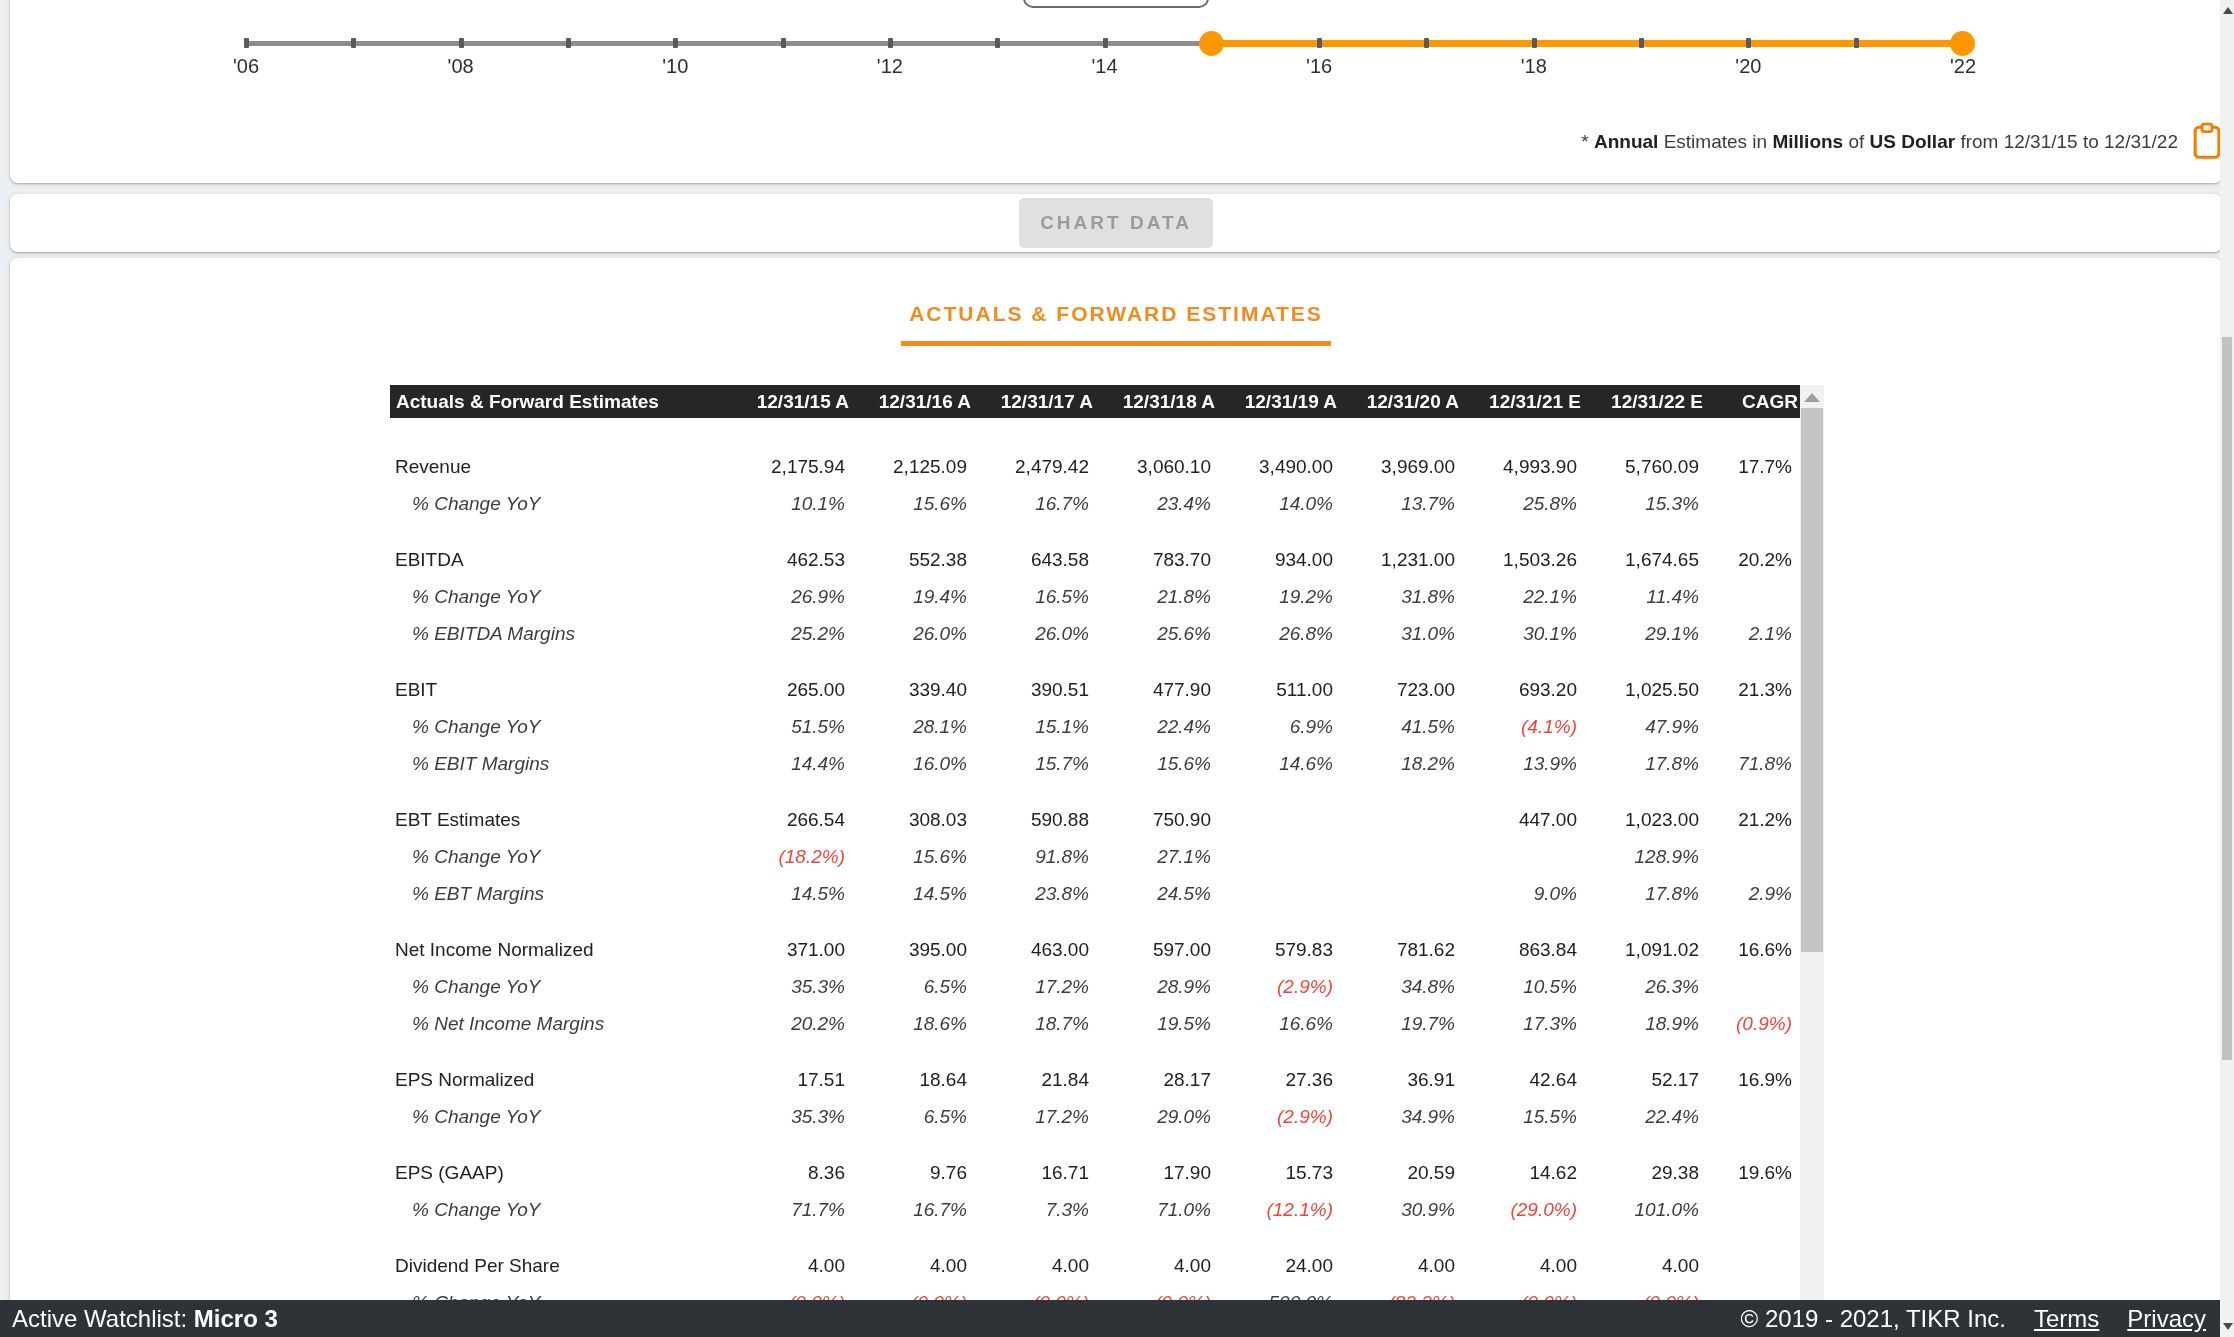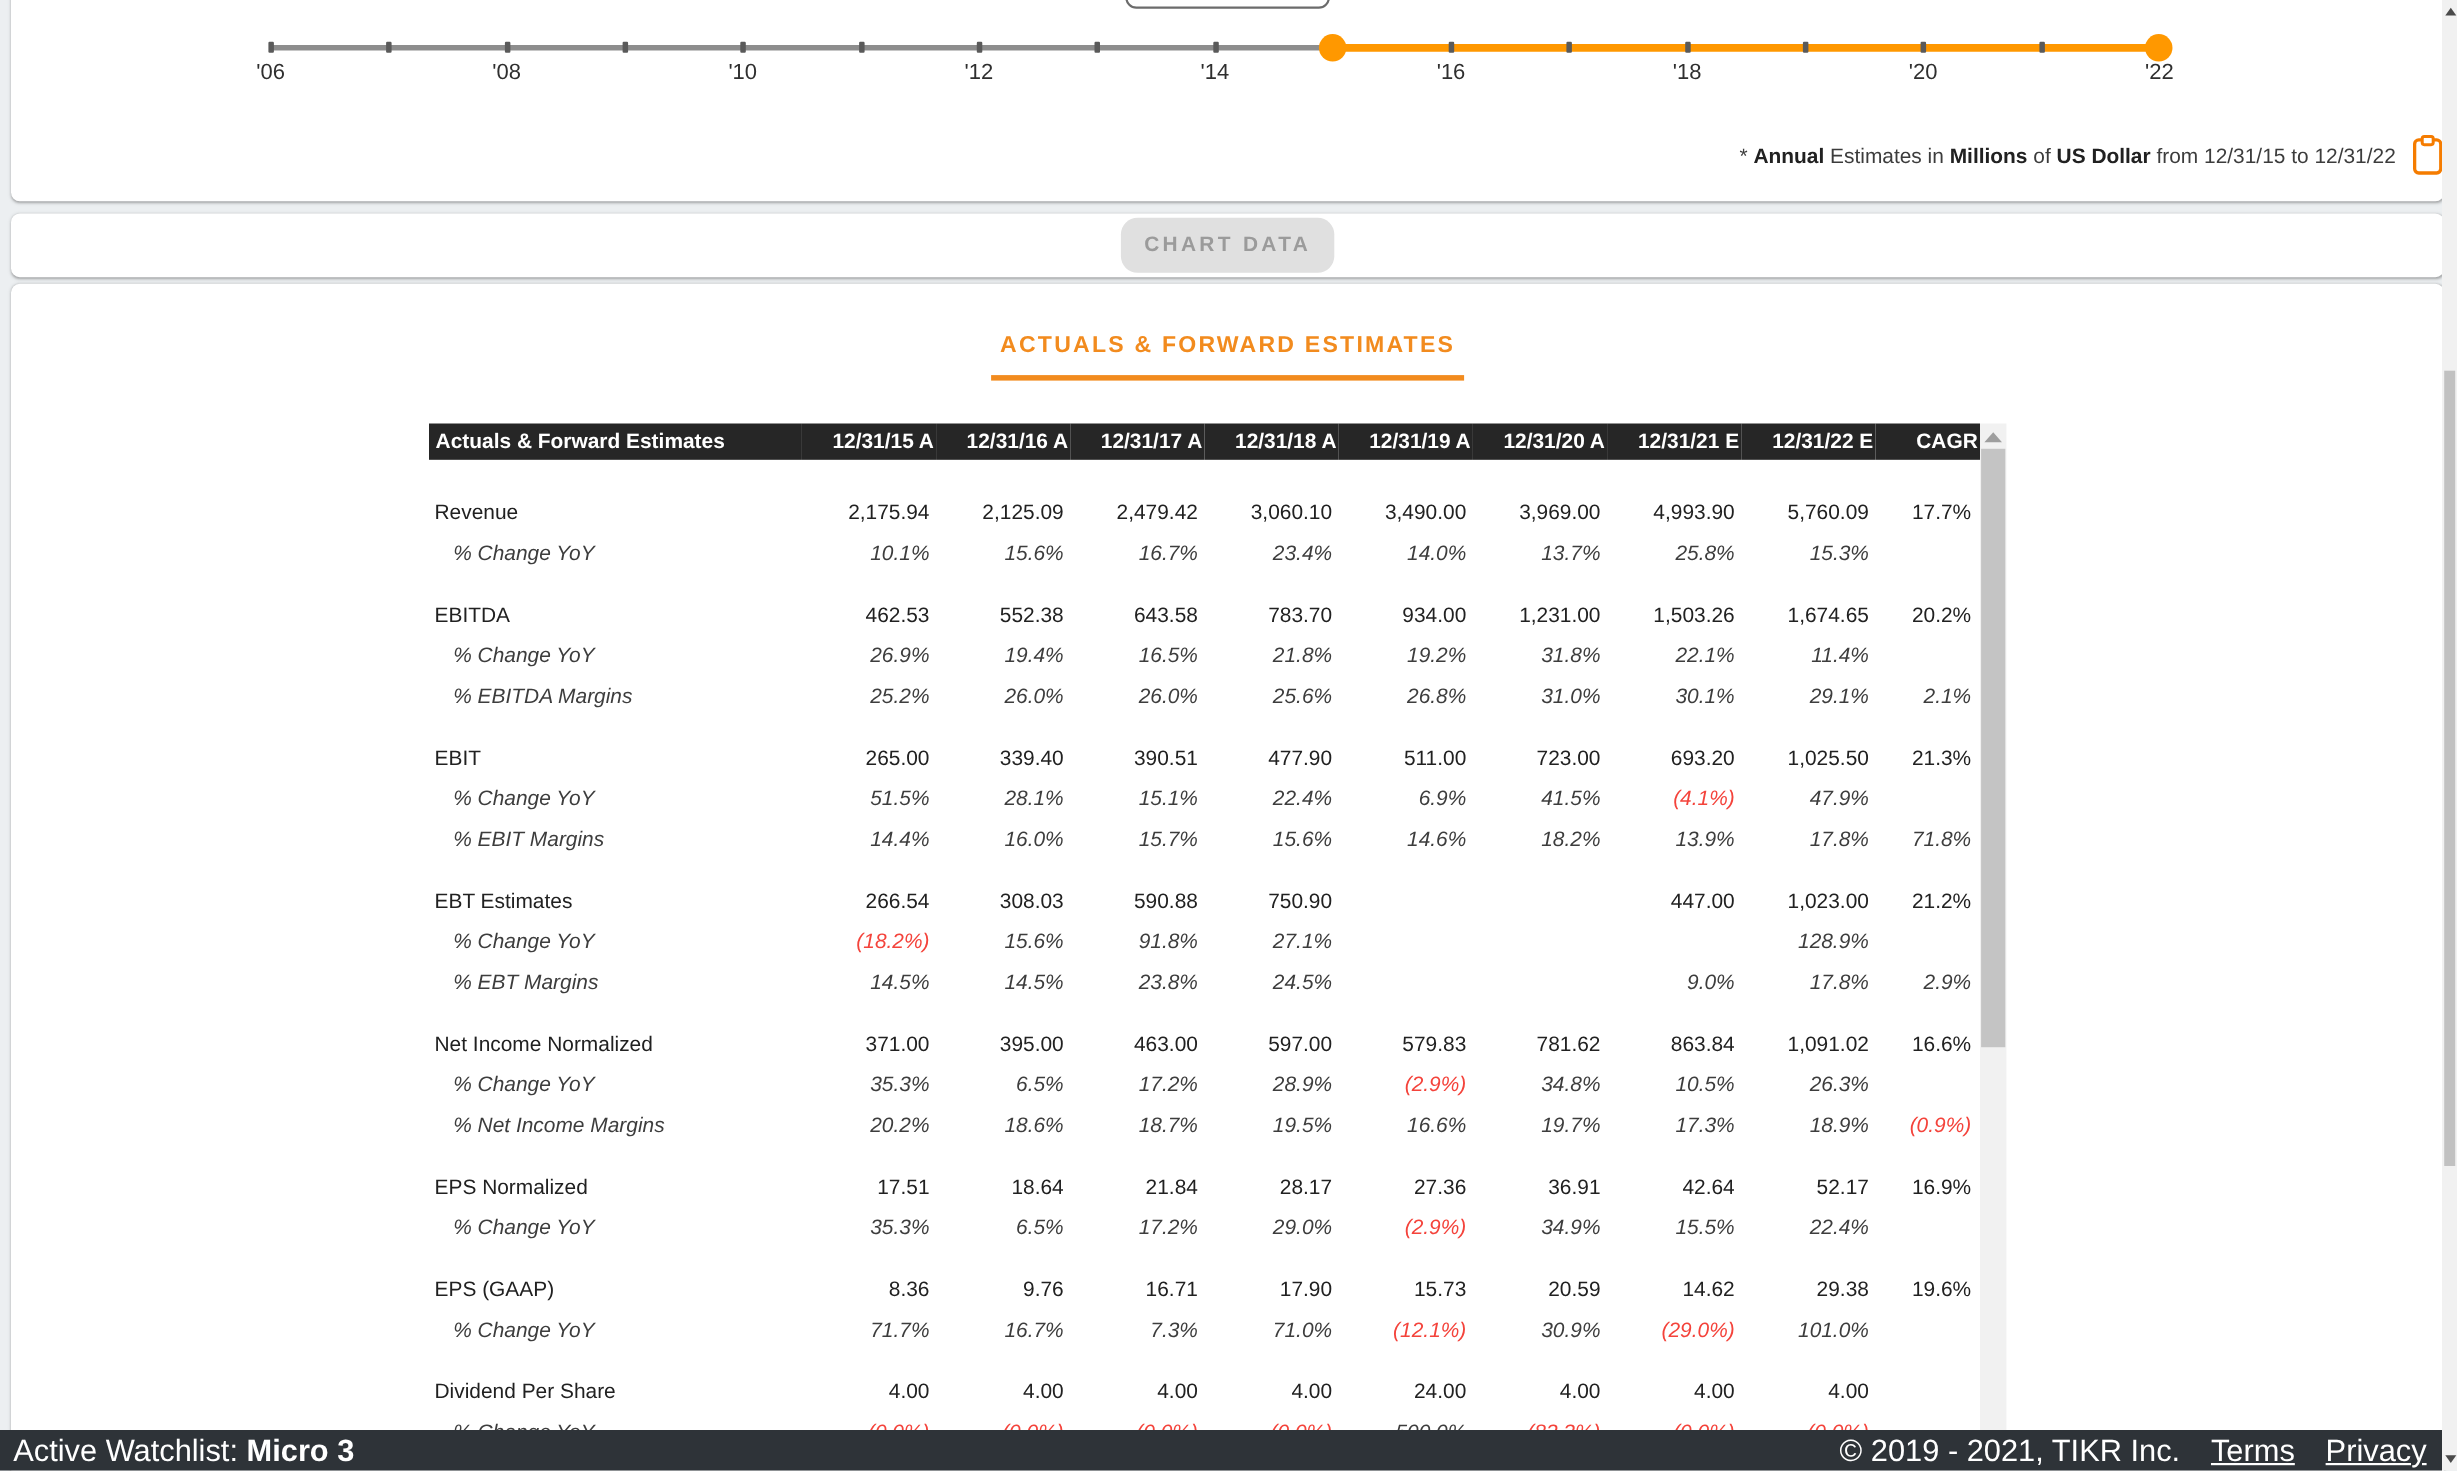--- a/index.html
+++ b/index.html
@@ -21,21 +21,21 @@
   #year-labels { position:absolute; left:236px; width:1717px; top:117px; height:26px; }
   .ylabel { position:absolute; width:80px; margin-left:-40px; text-align:center;
     font-size:20px; color:#2f2f2f; }
   #footnote { position:absolute; left:0; right:0; top:184px; text-align:right;
     font-size:19px; color:#3c3c3c; }
   #footnote b { color:#212121; }
   #clipboard-icon { vertical-align:-12px; margin-left:14px; cursor:pointer; }
 
   
   #card-strip { left:10px; width:2212px; top:194px; height:58px; text-align:center; }
-  #chart-data-btn { margin-top:4px; width:194px; height:50px; border:none; border-radius:15px;
+  #chart-data-btn { margin-top:4px; width:194px; height:50px; border:none; border-radius:5px;
     background:#e0e0e0; color:#9b9b9b; font-family:"Liberation Sans",sans-serif;
     font-size:19px; font-weight:bold; letter-spacing:3px; cursor:default; }
 
   
   #card-table { left:10px; width:2212px; top:258px; height:1200px; }
   #table-title { text-align:center; padding-top:44px; font-size:21px; font-weight:bold;
     letter-spacing:2px; color:#f28b1e; }
   #title-underline { width:430px; height:5px; background:#f28b1e; margin:15px auto 0; }
   #table-wrap { position:absolute; left:380px; top:127px; width:1434px; }
   table { border-collapse:collapse; table-layout:fixed; width:1410px; }
@@ -55,21 +55,21 @@
 
   
   #tbl-scrollbar { position:absolute; left:1410px; top:0; width:24px; height:915px; background:#f1f1f1; }
   #tbl-up-arrow { position:absolute; left:4px; top:8px; width:0; height:0;
     border-left:8px solid transparent; border-right:8px solid transparent; border-bottom:9px solid #9e9e9e; }
   #tbl-thumb { position:absolute; left:1px; top:23px; width:22px; height:544px; background:#c4c4c4; }
 
   
   #footer { position:absolute; left:0; top:1300px; width:2220px; height:37px; background:#2e3338;
     color:#fff; display:flex; align-items:center; justify-content:space-between;
-    padding:0 14px 0 12px; font-size:28px; z-index:10; }
+    padding:0 14px 0 12px; font-size:24px; z-index:10; }
   #footer-right { display:flex; align-items:flex-start; gap:28px; }
   .flink { color:#fff; text-decoration:underline; cursor:pointer; }
 
   
   #page-scrollbar { position:absolute; right:0; top:0; width:14px; height:1337px; background:#f1f1f1; z-index:20; }
   #pg-up { position:absolute; left:3px; top:7px; width:0; height:0;
     border-left:5px solid transparent; border-right:5px solid transparent; border-bottom:7px solid #4a4a4a; }
   #pg-down { position:absolute; left:3px; bottom:7px; width:0; height:0;
     border-left:5px solid transparent; border-right:5px solid transparent; border-top:7px solid #4a4a4a; }
   #pg-thumb { position:absolute; left:2px; top:337px; width:10px; height:723px; background:#c1c1c1; }

